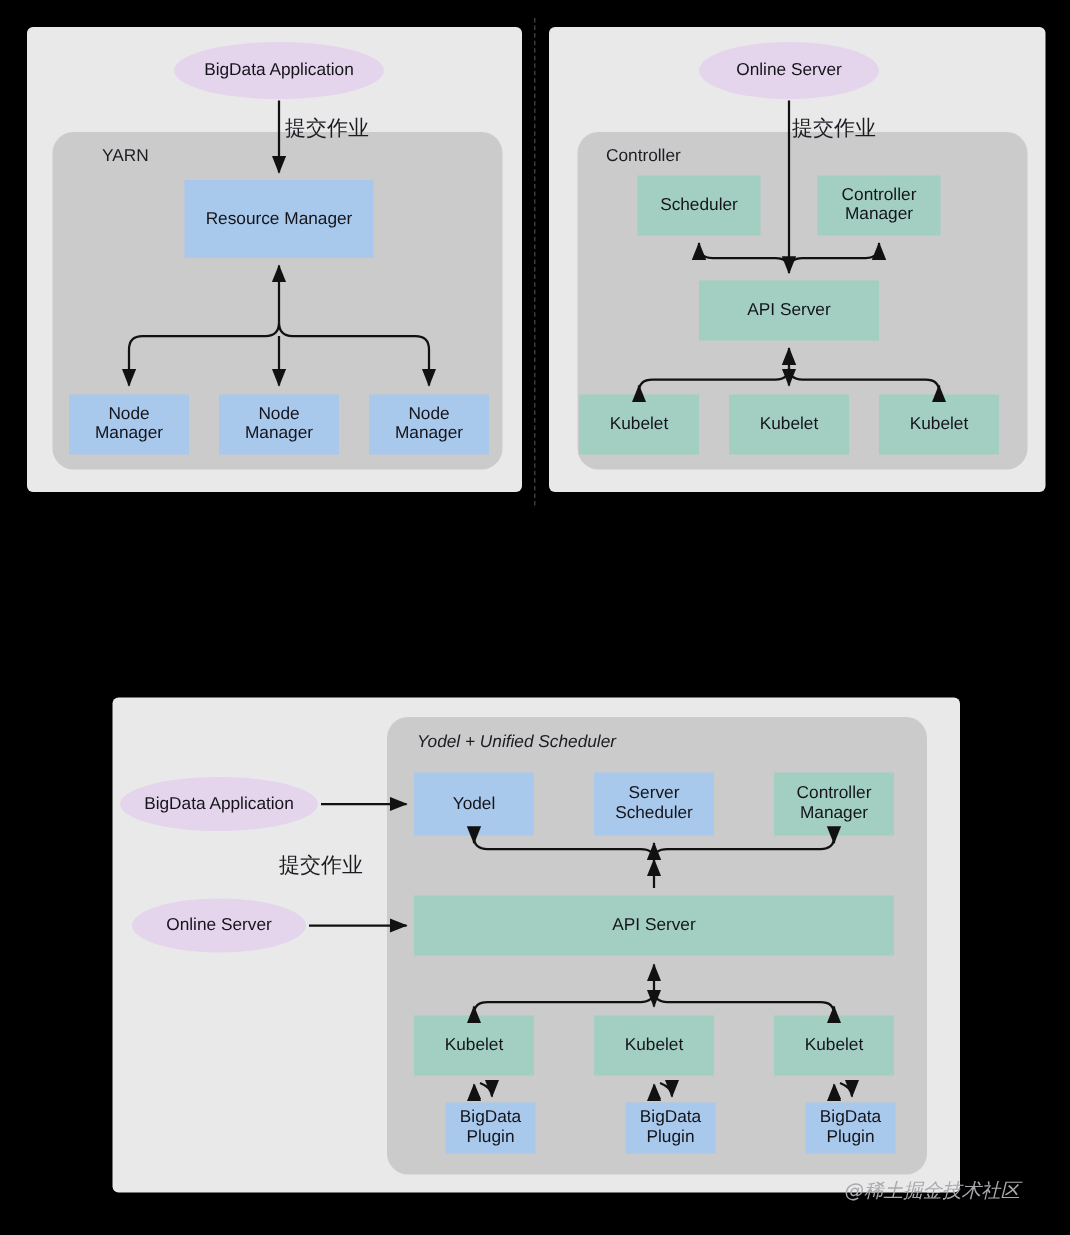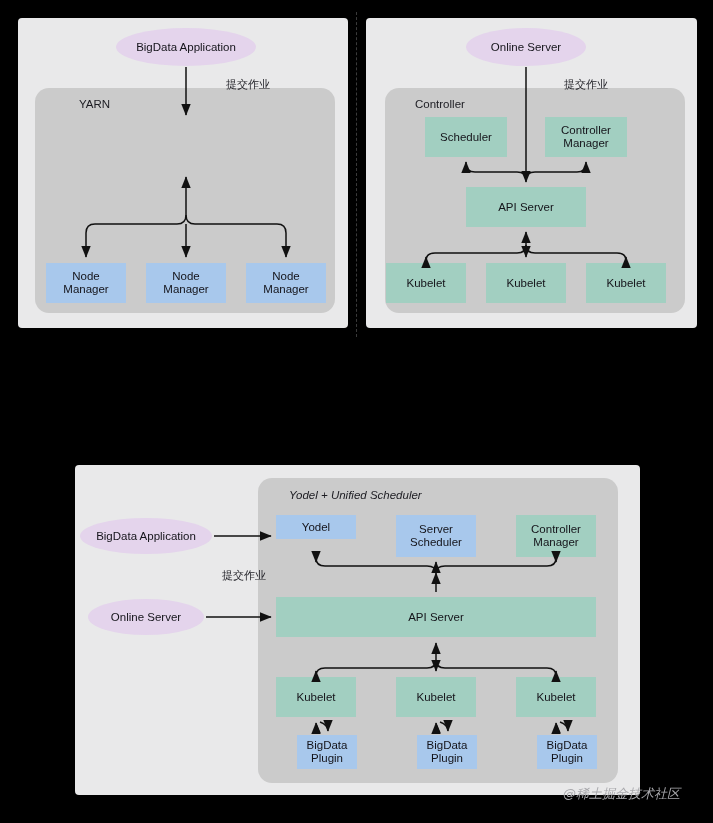--- a/index.html
+++ b/index.html
@@ -28,21 +28,20 @@
   .inner-box {
     position: absolute;
     background: #cbcbcb;
     border-radius: 14px;
   }
   .inner-title {
     position: absolute;
     font-size: 11.5px;
     color: #1c1c22;
     white-space: nowrap;
-    margin-left: 11px;
   }
   .node {
     position: absolute;
     display: flex;
     align-items: center;
     justify-content: center;
     text-align: center;
     font-size: 11.5px;
     line-height: 13px;
     color: #14141a;
@@ -58,24 +57,23 @@
     justify-content: center;
     text-align: center;
     background: #e4d4ec;
     border-radius: 50%;
     font-size: 11.5px;
     color: #14141a;
     white-space: nowrap;
   }
   .edge-label {
     position: absolute;
-    font-size: 11px;
+    font-size: 14px;
     color: #1c1c22;
     white-space: nowrap;
-    margin-left: 36px;
   }
   svg.lines {
     position: absolute;
     left: 0; top: 0;
     width: 713px; height: 823px;
     pointer-events: none;
     overflow: visible;
   }
   .divider {
     position: absolute;
@@ -97,20 +95,21 @@
 
   <div class="panel" style="left:18px; top:18px; width:330px; height:310px;"></div>
 
   <div class="inner-box" style="left:35px; top:88px; width:300px; height:225px;"></div>
   <div class="inner-title" style="left:68px; top:98px;">YARN</div>
 
   <div class="ellipse" style="left:116px; top:28px; width:140px; height:38px;">BigData Application</div>
 
   <div class="edge-label" style="left:190px; top:77px;">提交作业</div>
 
+  <div class="node blue" style="left:123px; top:120px; width:126px; height:52px;">Resource Manager</div>
 
   <div class="node blue" style="left:46px; top:263px; width:80px; height:40px; flex-direction:column;">
     <span>Node</span>
     <span>Manager</span>
   </div>
   <div class="node blue" style="left:146px; top:263px; width:80px; height:40px; flex-direction:column;">
     <span>Node</span>
     <span>Manager</span>
   </div>
   <div class="node blue" style="left:246px; top:263px; width:80px; height:40px; flex-direction:column;">
@@ -146,21 +145,21 @@
 
   <div class="inner-box" style="left:258px; top:478px; width:360px; height:305px;"></div>
   <div class="inner-title" style="left:278px; top:489px;font-style:italic;">Yodel + Unified Scheduler</div>
 
   <div class="ellipse" style="left:80px; top:518px; width:132px; height:36px;">BigData Application</div>
 
   <div class="ellipse" style="left:88px; top:599px; width:116px; height:36px;">Online Server</div>
 
   <div class="edge-label" style="left:186px; top:568px;">提交作业</div>
 
-  <div class="node blue" style="left:276px; top:515px; width:80px; height:24px;">Yodel</div>
+  <div class="node blue" style="left:276px; top:515px; width:80px; height:42px;">Yodel</div>
 
   <div class="node blue" style="left:396px; top:515px; width:80px; height:42px; flex-direction:column;">
     <span>Server</span>
     <span>Scheduler</span>
   </div>
 
   <div class="node green" style="left:516px; top:515px; width:80px; height:42px; flex-direction:column;">
     <span>Controller</span>
     <span>Manager</span>
   </div>

